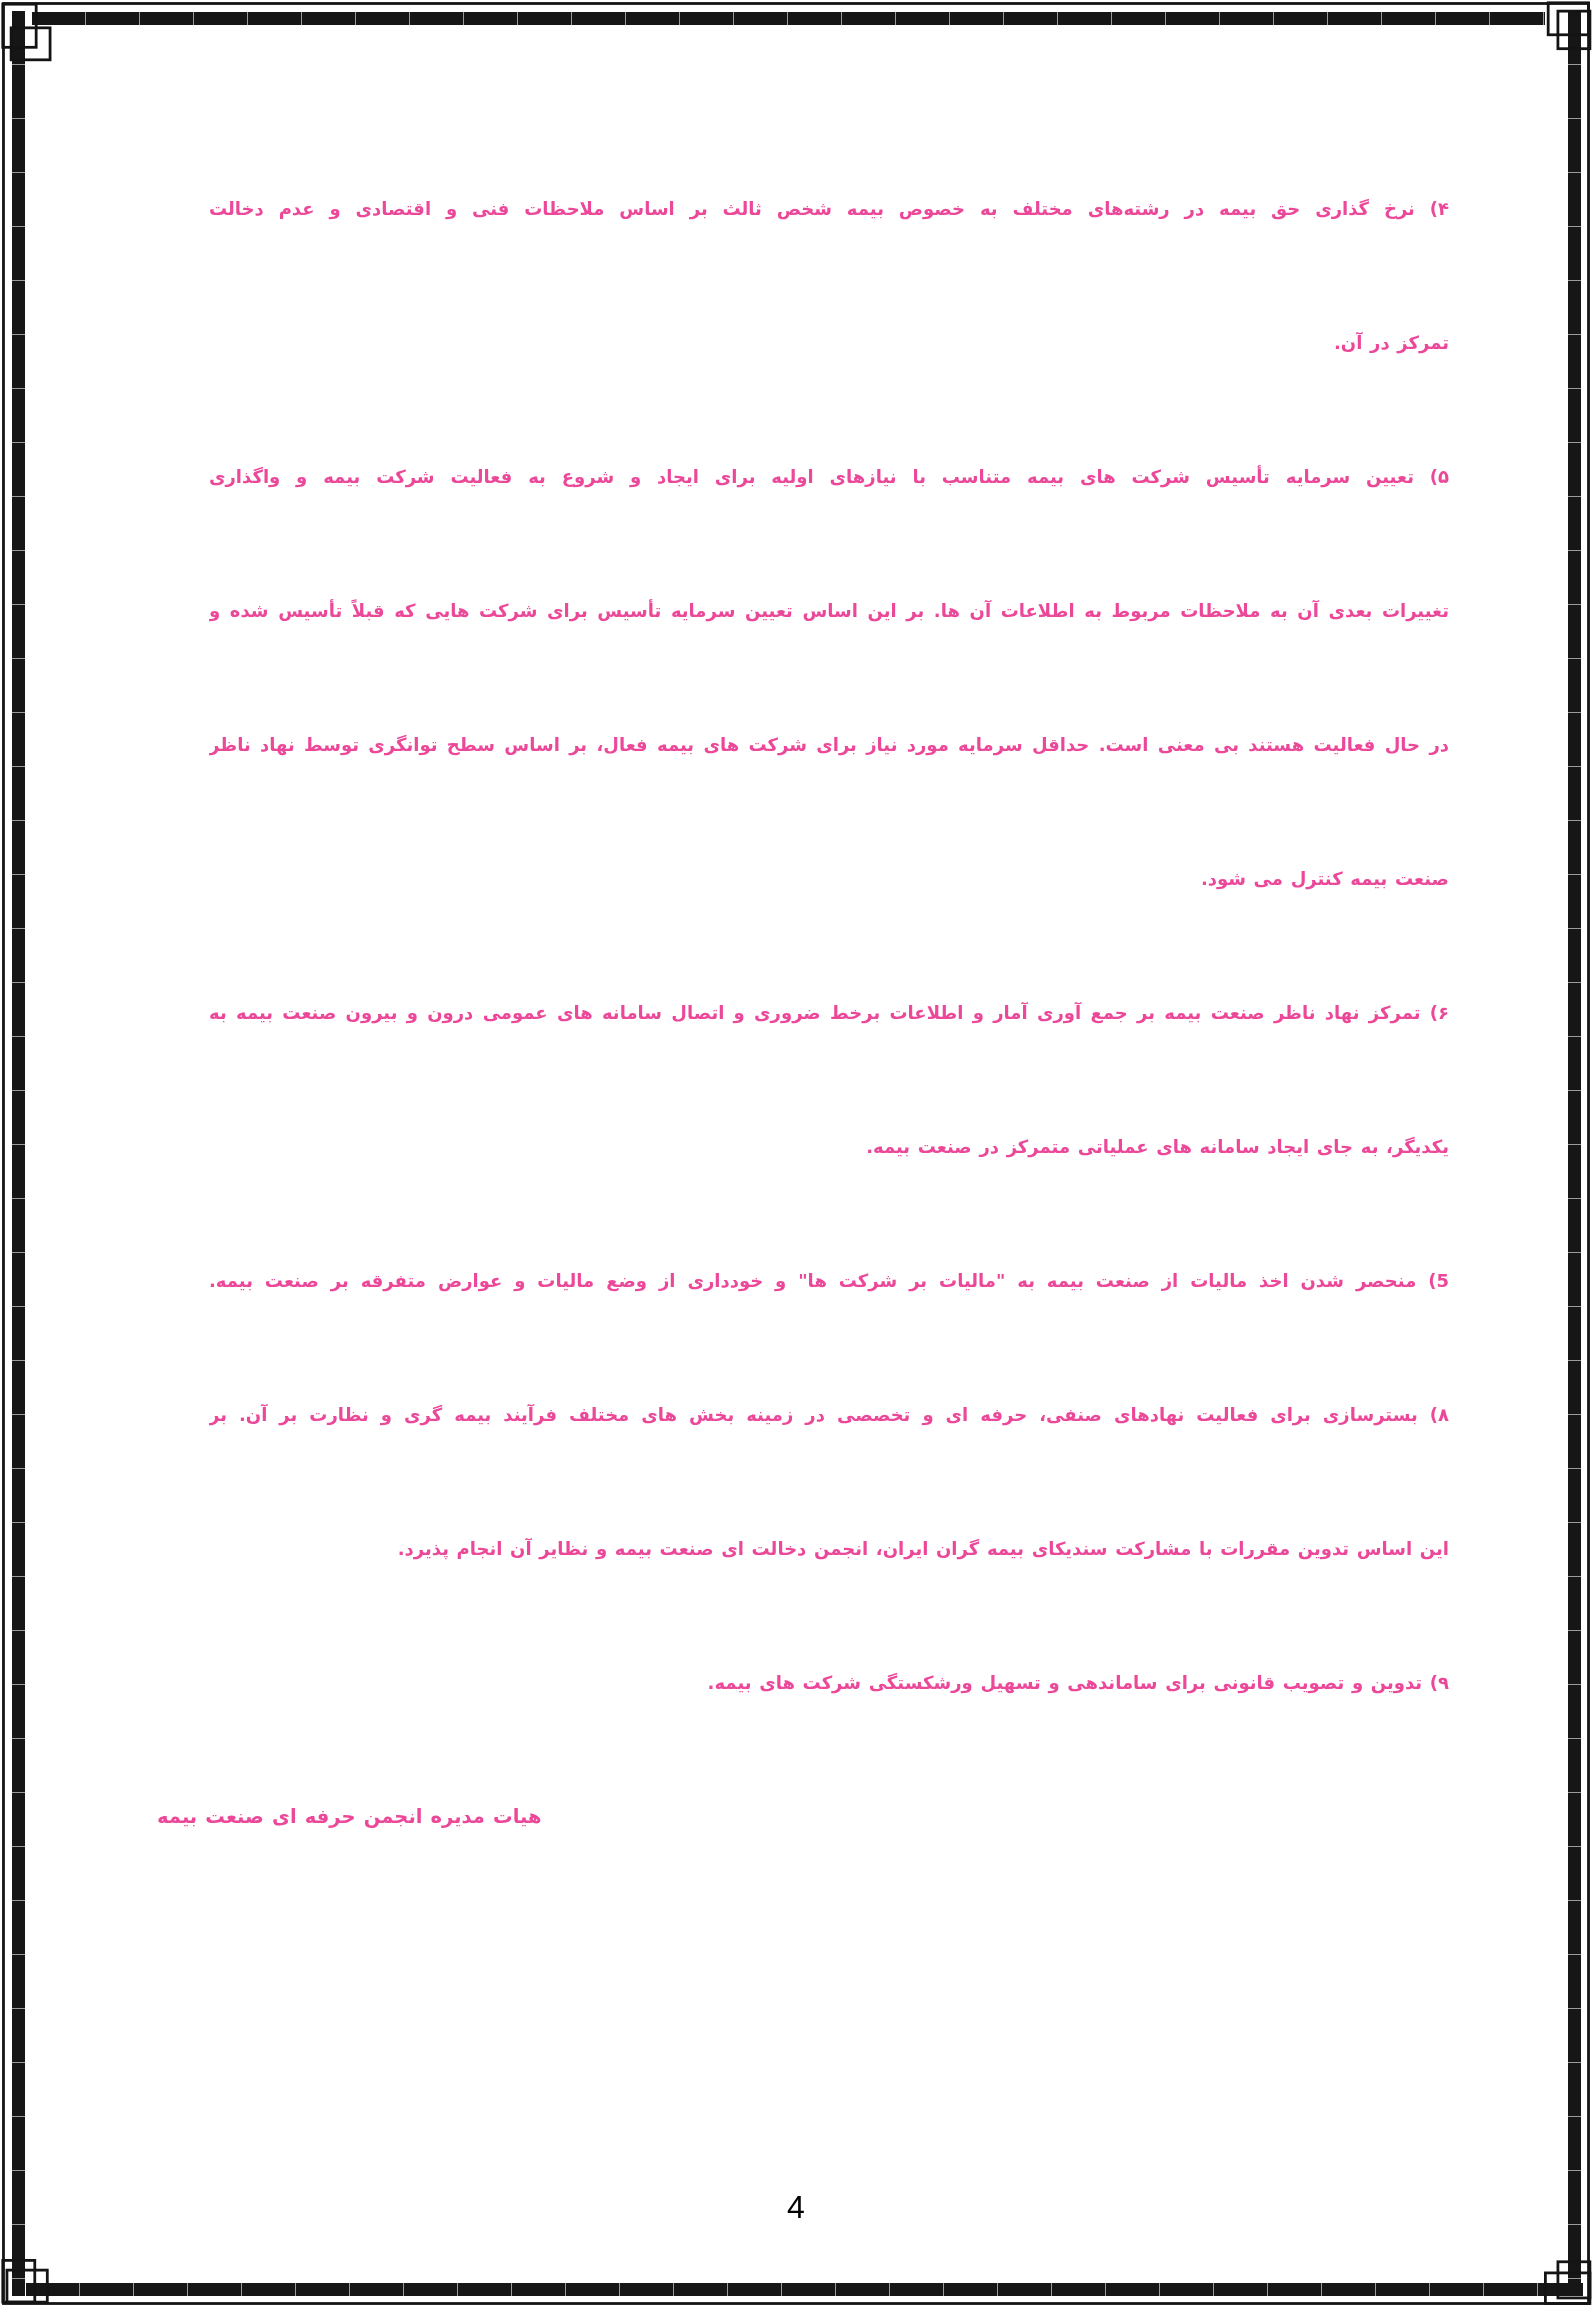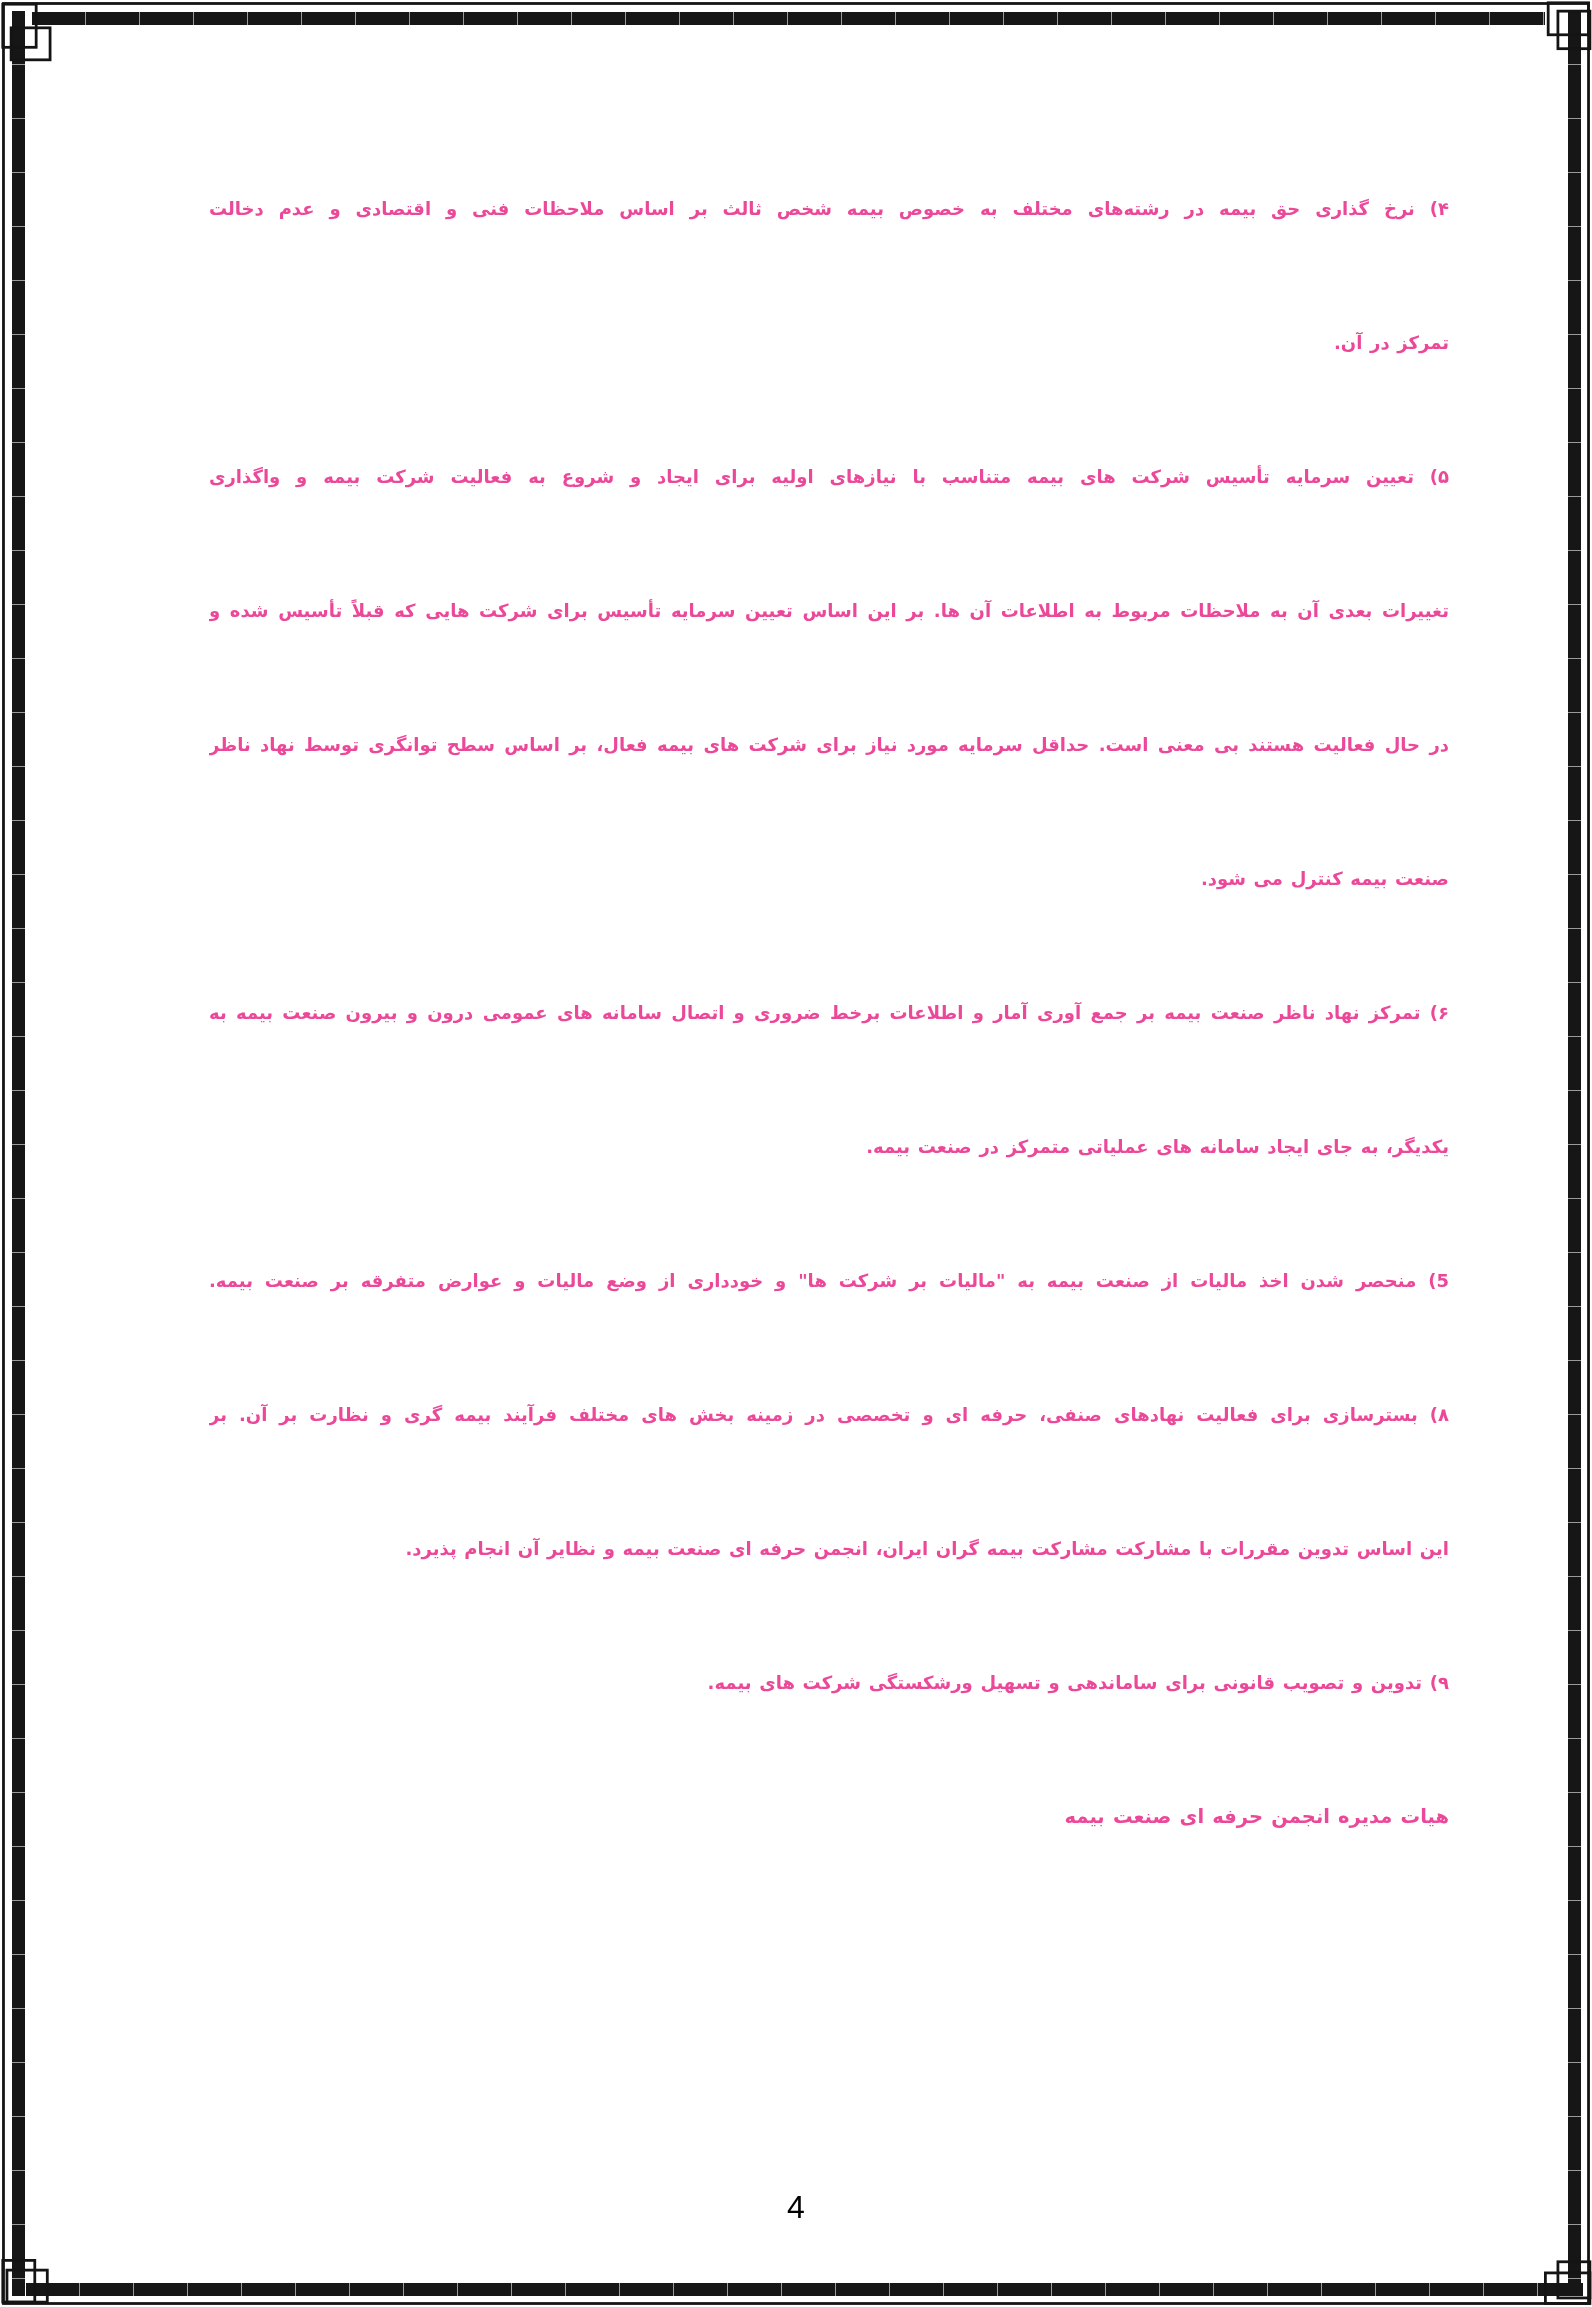--- a/index.html
+++ b/index.html
@@ -32,21 +32,21 @@
     height: 134px; line-height: 134px;
     overflow: hidden;
     margin: 0;
     font-size: 18px;
     font-weight: bold;
     color: #ec4899;
     word-spacing: 1.4px;
   }
   .just  { text-align: justify; text-align-last: justify; -moz-text-align-last: justify; }
   .right { text-align: right; }
-  .sig   { text-align: right; font-size: 19.5px; margin-left: -52px; }
+  .sig   { text-align: left; font-size: 19.5px; margin-left: -52px; }
 
   .pagenum {
     position: absolute;
     top: 2191px; left: 0; width: 100%;
     text-align: center;
     font-family: "Liberation Sans", sans-serif;
     font-size: 32px; line-height: 1;
     color: #000000;
   }
 </style>
@@ -82,19 +82,19 @@
   <p class="line just">۴) نرخ گذاری حق بیمه در رشته‌های مختلف به خصوص بیمه شخص ثالث بر اساس ملاحظات فنی و اقتصادی و عدم دخالت</p>
   <p class="line right">تمرکز در آن.</p>
   <p class="line just">۵) تعیین سرمایه تأسیس شرکت های بیمه متناسب با نیازهای اولیه برای ایجاد و شروع به فعالیت شرکت بیمه و واگذاری</p>
   <p class="line just">تغییرات بعدی آن به ملاحظات مربوط به اطلاعات آن ها. بر این اساس تعیین سرمایه تأسیس برای شرکت هایی که قبلاً تأسیس شده و</p>
   <p class="line just">در حال فعالیت هستند بی معنی است. حداقل سرمایه مورد نیاز برای شرکت های بیمه فعال، بر اساس سطح توانگری توسط نهاد ناظر</p>
   <p class="line right">صنعت بیمه کنترل می شود.</p>
   <p class="line just">۶) تمرکز نهاد ناظر صنعت بیمه بر جمع آوری آمار و اطلاعات برخط ضروری و اتصال سامانه های عمومی درون و بیرون صنعت بیمه به</p>
   <p class="line right">یکدیگر، به جای ایجاد سامانه های عملیاتی متمرکز در صنعت بیمه.</p>
   <p class="line just">5) منحصر شدن اخذ مالیات از صنعت بیمه به "مالیات بر شرکت ها" و خودداری از وضع مالیات و عوارض متفرقه بر صنعت بیمه.</p>
   <p class="line just">۸) بسترسازی برای فعالیت نهادهای صنفی، حرفه ای و تخصصی در زمینه بخش های مختلف فرآیند بیمه گری و نظارت بر آن. بر</p>
-  <p class="line right">این اساس تدوین مقررات با مشارکت مشارکت بیمه گران ایران، انجمن حرفه ای صنعت بیمه و نظایر آن انجام پذیرد.</p>
+  <p class="line right">این اساس تدوین مقررات با مشارکت سندیکای بیمه گران ایران، انجمن دخالت ای صنعت بیمه و نظایر آن انجام پذیرد.</p>
   <p class="line right">۹) تدوین و تصویب قانونی برای ساماندهی و تسهیل ورشکستگی شرکت های بیمه.</p>
   <p class="line sig">هیات مدیره انجمن حرفه ای صنعت بیمه</p>
 </main>
 
 <div class="pagenum">4</div>
 
 
 </body></html>

